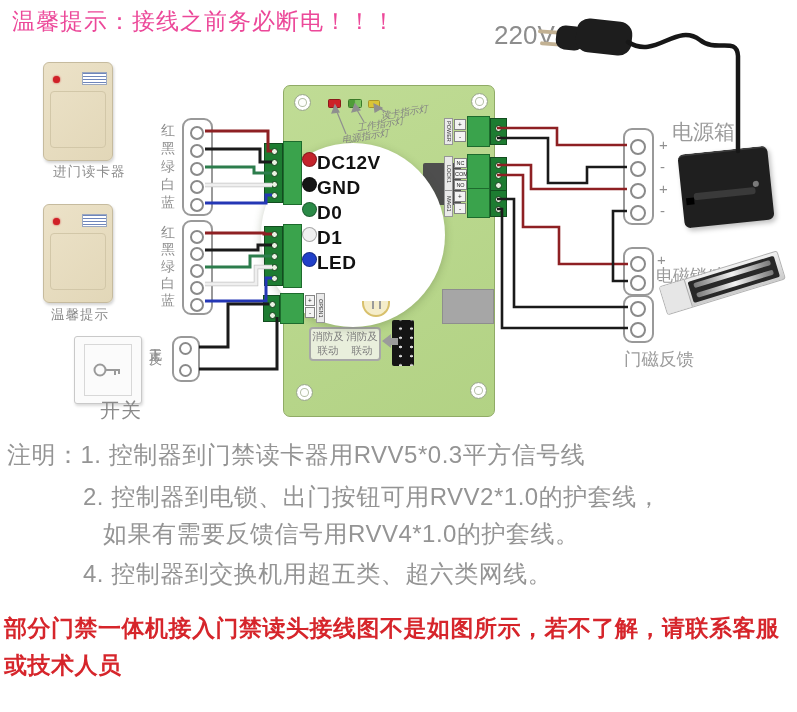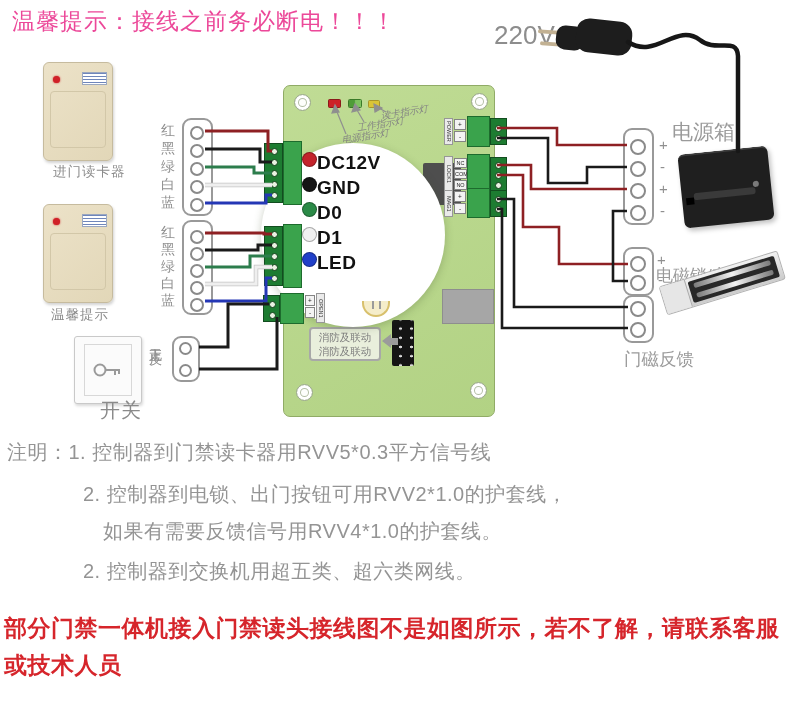--- a/index.html
+++ b/index.html
@@ -29,21 +29,21 @@
   .hole{position:absolute;width:15px;height:15px;border-radius:50%;background:#fdfefc;border:1px solid #9aa88a;
         box-shadow:inset 0 0 0 3px #fff,inset 0 0 0 4px #b4bfa6}
   .led{position:absolute;height:7px;border-radius:1.5px}
   .ledlbl{position:absolute;font-size:9.5px;color:#838383;white-space:nowrap;font-style:italic;
           transform:rotate(-9deg);transform-origin:left center}
   .ic{position:absolute;left:139px;top:77px;width:38px;height:42px;background:#4e4e4e;border-radius:2px}
   .rj45{position:absolute;left:158px;top:203px;width:52px;height:35px;background:#a6a6a6;border:1px solid #8e8e8e;box-sizing:border-box}
   .hdr{position:absolute;left:108px;top:234px;width:22px;height:46px;background:#141414;border-radius:2px;
        background-image:radial-gradient(#ddd 1.3px,transparent 1.8px);background-size:11px 9.2px;background-position:3px 4px}
   .expbox{position:absolute;left:25px;top:241px;width:72px;height:34px;background:#e9efdc;border:2px solid #a8a8a8;
-          border-radius:4px;display:flex;flex-direction:column;justify-content:center;text-align:center;
+          border-radius:4px;display:flex;flex-direction:row;justify-content:center;text-align:center;
           font-size:10.5px;color:#7d7d7d;line-height:1.35;box-sizing:border-box}
   .legend-circle{position:absolute;left:261px;top:143px;width:184px;height:184px;border-radius:50%;background:#fff;
                  box-shadow:0 2px 8px rgba(60,80,40,.28);z-index:3}
   .lrows{position:absolute;left:41px;top:9px}
   .lrow{display:flex;align-items:flex-start;height:25px;}
   .ldot{width:15px;height:15px;border-radius:50%;border:1px solid rgba(0,0,0,.3);box-sizing:border-box;flex:0 0 auto}
   .llab{font-size:19px;font-weight:bold;color:#121212;letter-spacing:.5px}
   .cap{position:absolute;left:101px;top:158px;width:28px;height:16px;background:#f5edca;border:2px solid #d8c06c;
        border-top:none;border-radius:0 0 15px 15px;box-sizing:border-box}
   .capline{position:absolute;top:0;width:2px;height:8px;background:#9a9a9a}
@@ -59,21 +59,21 @@
   .pwrbox{position:absolute;left:681px;top:150px;width:90px;height:72px;background:#1f1f1f;border-radius:6px;
           border-top:2px solid #3c3c3c;transform:rotate(-6deg);box-shadow:2px 3px 5px rgba(0,0,0,.25)}
   .pwrslot{position:absolute;left:12px;top:38px;width:62px;height:7px;background:#3a3a3a;border-radius:3px}
   .pwrled{position:absolute;right:12px;top:32px;width:6px;height:6px;border-radius:50%;background:#7a7a7a}
   .pwrnotch{position:absolute;left:4px;top:42px;width:8px;height:7px;background:#000}
   .maglock{position:absolute;left:663px;top:286px;width:124px;height:30px;transform:rotate(-17deg);transform-origin:left center;
            background:linear-gradient(#f1f1f1,#cccccc);border:1px solid #b2b2b2;border-radius:3px;box-sizing:border-box}
   .magcap{position:absolute;left:0;top:0;width:25px;height:28px;background:#e6e6e6;border-right:1px solid #aaa}
   .magplate{position:absolute;left:28px;top:3px;width:90px;height:22px;background:#282828;border-radius:2px}
   .magslot{position:absolute;left:5px;width:80px;height:5px;border-radius:2px;background:linear-gradient(90deg,#7a7a7a,#f2f2f2,#7a7a7a)}
-  .note{position:absolute;font-size:20px;color:#949494;letter-spacing:.5px;white-space:nowrap}
+  .note{position:absolute;font-size:24px;color:#949494;letter-spacing:.5px;white-space:nowrap}
   .footer{position:absolute;left:4px;top:610px;width:792px;font-size:23px;font-weight:bold;color:#d6252b;
           line-height:1.62;letter-spacing:.5px}
   .wires{position:absolute;left:0;top:0;z-index:6;pointer-events:none}
 </style>
 </head>
 <body>
 
 <div class="canvas">
 
   <div class="ttl">温馨提示：接线之前务必断电！！！</div>
@@ -267,21 +267,21 @@
     <span class="magplate">
       <span class="magslot" style="top:3px"></span>
       <span class="magslot" style="top:13px"></span>
     </span>
   </div>
   <div class="biglbl" style="left:624px;top:347px;font-size:17.5px">门磁反馈</div>
 
   <div class="note" style="left:7px;top:439px">注明：1. 控制器到门禁读卡器用RVV5*0.3平方信号线</div>
   <div class="note" style="left:83px;top:481px">2. 控制器到电锁、出门按钮可用RVV2*1.0的护套线，</div>
   <div class="note" style="left:103px;top:518px">如果有需要反馈信号用RVV4*1.0的护套线。</div>
-  <div class="note" style="left:83px;top:558px">2. 控制器到交换机用超五类、超六类网线。</div>
+  <div class="note" style="left:83px;top:558px">4. 控制器到交换机用超五类、超六类网线。</div>
 
   <div class="footer">部分门禁一体机接入门禁读头接线图不是如图所示，若不了解，请联系客服或技术人员</div>
 
   <svg class="wires" width="797" height="712" viewBox="0 0 797 712">
     <g>
       <rect x="538" y="30" width="22" height="4" rx="2" fill="#c2b193" transform="rotate(4 549 32)"></rect>
       <rect x="540" y="42" width="22" height="4" rx="2" fill="#c2b193" transform="rotate(4 551 44)"></rect>
       <rect x="556" y="26" width="28" height="24" rx="9" fill="#1d1d1d" transform="rotate(6 570 38)"></rect>
       <rect x="576" y="20" width="56" height="34" rx="13" fill="#1d1d1d" transform="rotate(6 604 37)"></rect>
       <path d="M628,42 C656,60 676,22 700,40 C716,53 737,36 738,56 L738,151" stroke="#171717" stroke-width="4.5" fill="none" stroke-linecap="round"></path>

